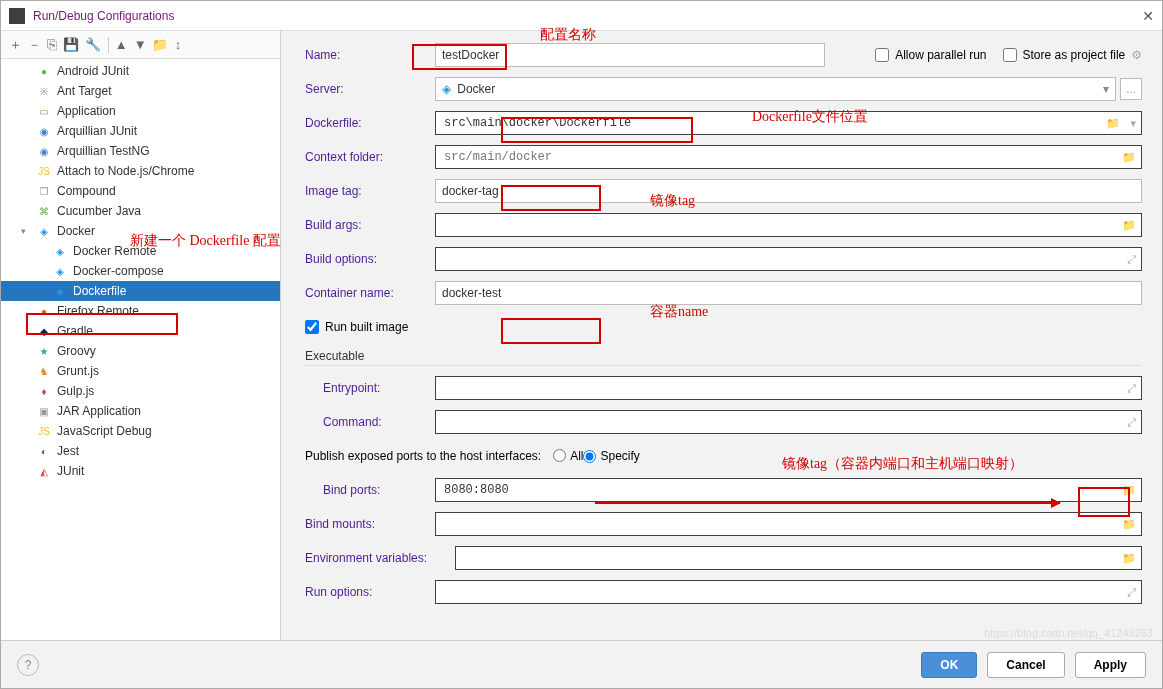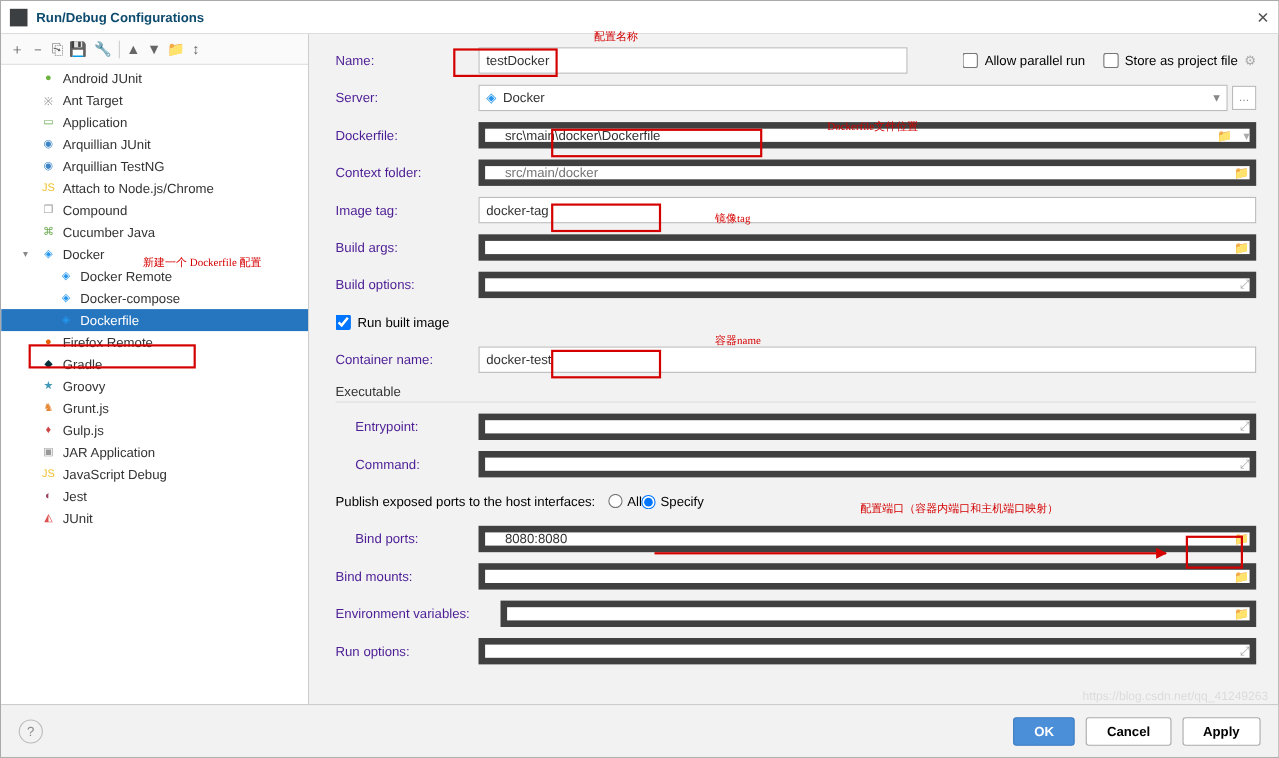--- a/index.html
+++ b/index.html
@@ -2,21 +2,21 @@
 <html><head>
   <meta charset="utf-8">
   <style>
     * { box-sizing: border-box; margin: 0; padding: 0; font-family: "Segoe UI", Arial, sans-serif; font-size: 12px; }
     body { background: #f0f0f0; width: 1163px; height: 689px; overflow: hidden; position: relative; }
     
     .dialog { width: 1163px; height: 689px; background: #f2f2f2; border: 1px solid #aaa; display: flex; flex-direction: column; }
     
     .titlebar { height: 30px; background: #fff; border-bottom: 1px solid #ddd; display: flex; align-items: center; padding: 0 8px; }
     .titlebar .icon { width: 16px; height: 16px; background: #3c3f41; margin-right: 8px; }
-    .titlebar .title { flex: 1; color: #0c4a6e; font-weight: bold; }
+    .titlebar .title { flex: 1; color: #701a75; }
     .titlebar .close { width: 30px; text-align: right; font-size: 14px; color: #555; cursor: pointer; }
     
     .body { flex: 1; display: flex; overflow: hidden; }
     
     .left { width: 280px; border-right: 1px solid #ccc; display: flex; flex-direction: column; background: #fafafa; }
     .toolbar { height: 28px; border-bottom: 1px solid #ddd; display: flex; align-items: center; padding: 0 8px; gap: 6px; }
     .toolbar span { color: #666; font-size: 13px; cursor: pointer; }
     .toolbar .sep { width: 1px; height: 16px; background: #ccc; }
     
     .config-header { background: #e8e8e8; border-bottom: 1px solid #ccc; padding: 4px 8px; display: flex; justify-content: space-between; align-items: center; color: #555; }
@@ -27,29 +27,29 @@
     .tree-item.selected { background: #2675bf; color: #fff; }
     .tree-item .chevron { width: 10px; font-size: 9px; color: #888; }
     
     .right { flex: 1; padding: 12px 20px 10px 24px; overflow-y: auto; background: #f2f2f2; position: relative; }
     .form-row { display: flex; align-items: center; margin-bottom: 10px; min-height: 24px; }
     .form-label { width: 130px; color: #4c1d95; }
     .form-label.sub { padding-left: 18px; width: 130px; }
     .form-input { flex: 1; height: 24px; border: 1px solid #bbb; padding: 0 6px; background: #fff; color: #333; }
     .form-input.placeholder { color: #aaa; }
     .input-wrap { flex: 1; display: flex; align-items: center; gap: 4px; position: relative; }
-    .input-wrap input { flex: 1; height: 24px; border: 6px solid #404040; padding: 0 18px; background: #fff; }
+    .input-wrap input { flex: 1; height: 24px; border: 1px solid #404040; padding: 0 8px; background: #fff; font-family: Liberation Mono, monospace; }
     .btn-icon { width: 22px; height: 22px; border: 1px solid #bbb; background: #fff; display: flex; align-items: center; justify-content: center; font-size: 10px; color: #888; }
     .inline-icon { position: absolute; right: 6px; color: #aaa; font-size: 11px; pointer-events: none; }
     .inline-icon.with-arrow { right: 22px; }
     
     .checkbox { width: 14px; height: 14px; margin-right: 6px; }
     .section-hdr { color: #333; margin: 8px 0 10px 0; border-bottom: 1px solid #ddd; padding-bottom: 2px; }
     
-    .annotation { position: absolute; color: #d40000; font-size: 10px; pointer-events: none; font-family: SimSun, serif; }
+    .annotation { position: absolute; color: #d40000; font-size: 14px; pointer-events: none; font-family: SimSun, serif; }
     .redbox { position: absolute; border: 2px solid #d40000; pointer-events: none; }
     .redarrow { position: absolute; height: 2px; background: #d40000; pointer-events: none; }
     .redarrow::after { content: ''; position: absolute; right: -1px; top: -4px; border-left: 10px solid #d40000; border-top: 5px solid transparent; border-bottom: 5px solid transparent; }
     
     .footer { height: 48px; border-top: 1px solid #ccc; display: flex; align-items: center; padding: 0 16px; gap: 10px; background: #f2f2f2; }
     .footer .help { width: 22px; height: 22px; border: 1px solid #bbb; border-radius: 11px; display: flex; align-items: center; justify-content: center; color: #888; }
     .footer .spacer { flex: 1; }
     .footer button { height: 26px; padding: 0 18px; border: 1px solid #aaa; background: #fff; border-radius: 3px; cursor: pointer; font-weight: bold; }
     .footer button.primary { background: #4a8fd8; border-color: #3b7bc0; color: #fff; }
     
@@ -247,29 +247,29 @@
 
       <div class="form-row">
         <div class="form-label">Build options:</div>
         <div class="input-wrap">
           <input class="form-input" style="">
           <span class="inline-icon">⤢</span>
         </div>
       </div>
 
       <div class="form-row">
+        <div class="form-label">Container name:</div>
+        <input class="form-input" value="docker-test" style="">
+      </div>
+
+      <div class="form-row">
         <label style="display:flex;align-items:center">
           <input type="checkbox" class="checkbox" checked="" style="">
           <span>Run built image</span>
         </label>
-      </div>
-
-      <div class="form-row">
-        <div class="form-label">Container name:</div>
-        <input class="form-input" value="docker-test" style="">
       </div>
 
       <div class="section-hdr">Executable</div>
 
       <div class="form-row">
         <div class="form-label sub">Entrypoint:</div>
         <div class="input-wrap">
           <input class="form-input" style="">
           <span class="inline-icon">⤢</span>
         </div>
@@ -344,20 +344,20 @@
 
 <div class="annotation" style="left:752px;top:108px">Dockerfile文件位置</div>
 <div class="redbox" style="left:501px;top:117px;width:192px;height:26px"></div>
 
 <div class="annotation" style="left:650px;top:192px">镜像tag</div>
 <div class="redbox" style="left:501px;top:185px;width:100px;height:26px"></div>
 
 <div class="annotation" style="left:650px;top:303px">容器name</div>
 <div class="redbox" style="left:501px;top:318px;width:100px;height:26px"></div>
 
-<div class="annotation" style="left:782px;top:455px">配置端口（容器内端口和主机端口映射）</div>
+<div class="annotation" style="left:782px;top:455px">镜像tag（容器内端口和主机端口映射）</div>
 <div class="redbox" style="left:1078px;top:487px;width:52px;height:30px"></div>
 <div class="redarrow" style="left:595px;top:502px;width:465px"></div>
 
 <div class="annotation" style="left:130px;top:232px">新建一个 Dockerfile 配置</div>
 <div class="redbox" style="left:26px;top:313px;width:152px;height:22px"></div>
 
 <div class="watermark">https://blog.csdn.net/qq_41249263</div>
 
 </body></html>

